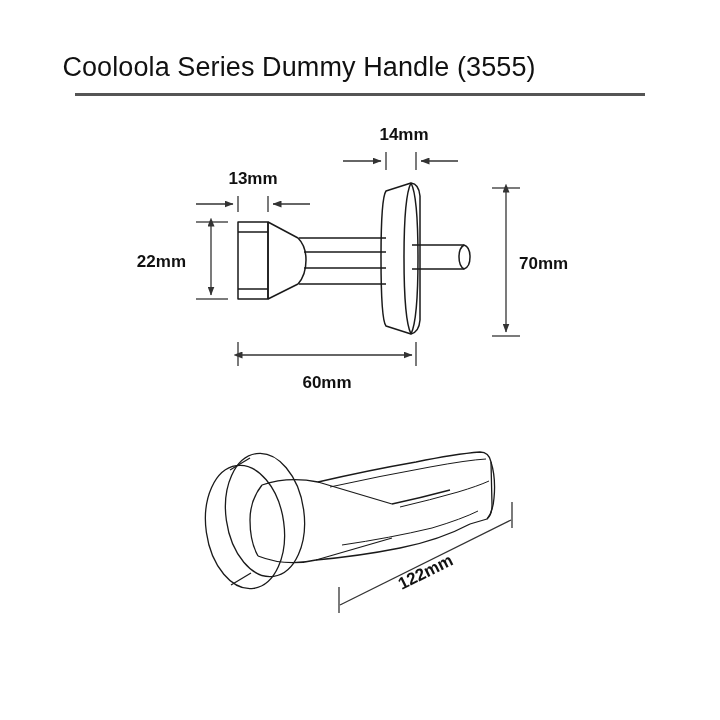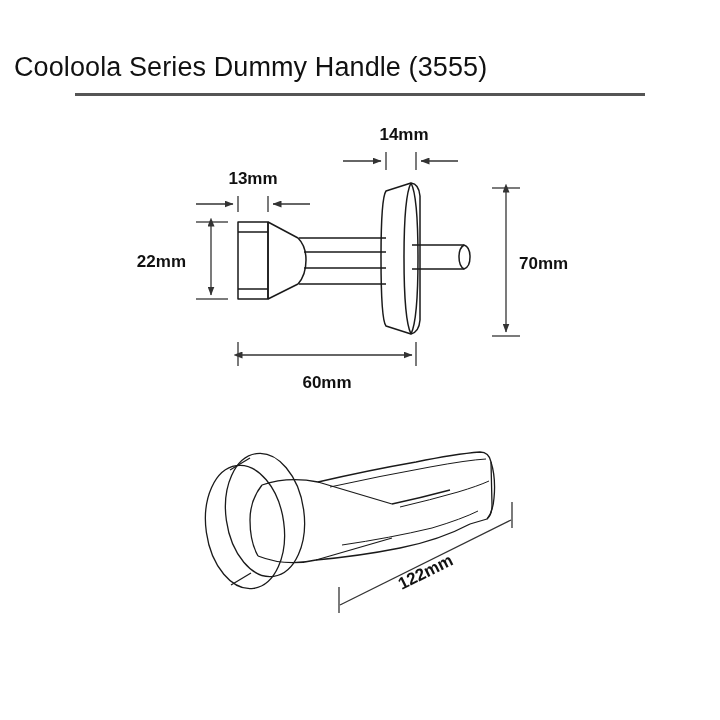--- a/index.html
+++ b/index.html
@@ -16,27 +16,26 @@
     width: 720px;
     height: 720px;
     background: #ffffff;
     overflow: hidden;
   }
   #page-title {
     position: absolute;
     left: 0;
     top: 52px;
     width: 598px;
-    text-align: left;
+    text-align: center;
     font-size: 27px;
     font-weight: 400;
     color: #111111;
     letter-spacing: 0.1px;
     white-space: nowrap;
-    padding-left: 14px;
   }
   #title-rule {
     position: absolute;
     left: 75px;
     top: 93px;
     width: 570px;
     height: 3px;
     background: #555555;
   }
   #drawing-svg {

